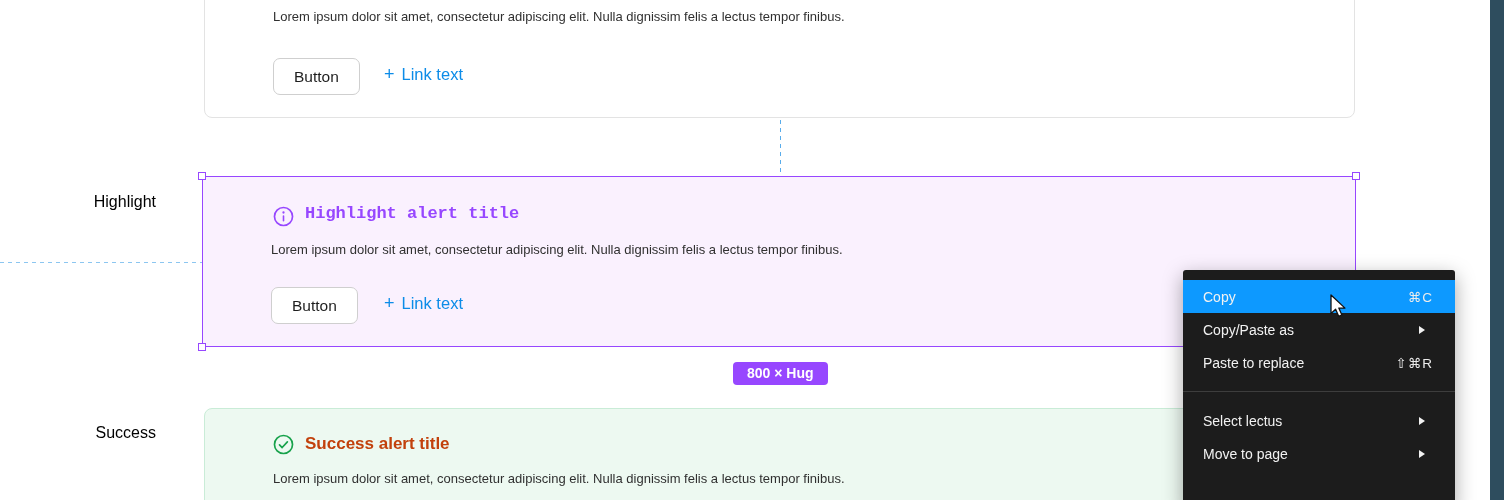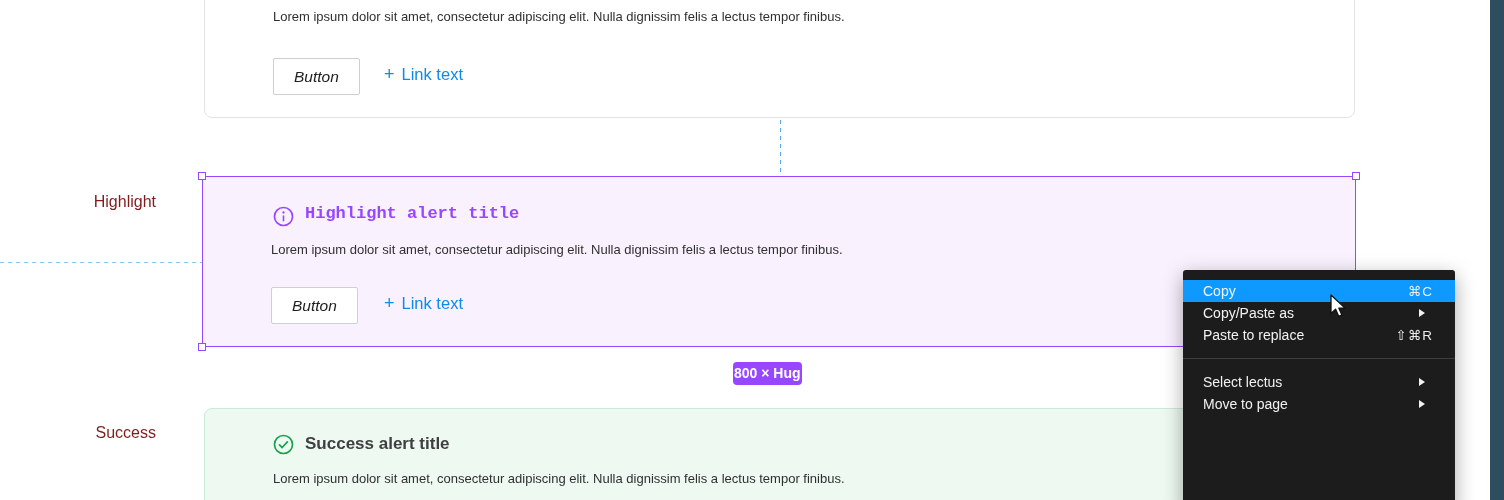--- a/index.html
+++ b/index.html
@@ -17,40 +17,40 @@
     background:repeating-linear-gradient(to bottom,#58aceb 0 4px,transparent 4px 8px);
   }
   .guide-h {
     position:absolute; left:0; top:262px; width:202px; height:1px;
     background:repeating-linear-gradient(to right,#8cc6f0 0 4px,transparent 4px 8px);
   }
 
   
   .row-label {
     position:absolute; left:0; width:156px; text-align:right;
-    color:#7f1d1d; font-size:16px;
+    color:#000000; font-size:16px;
   }
   .row-label.hl { top:193px; }
   .row-label.sc { top:424px; }
 
   
   .alert { position:absolute; border-radius:8px; }
   .alert .body-text {
     position:absolute; left:68px; right:30px;
     font-size:13px; color:#303030; line-height:24px; white-space:nowrap; overflow:hidden;
   }
   .alert .alert-title {
     position:absolute; left:102px;
     font-size:17px; font-weight:700;
   }
   .alert .alert-icon { position:absolute; left:70px; width:21px; height:21px; }
   .alert .btn {
     position:absolute; left:68px; height:37px; padding:0 20px;
-    background:#ffffff; border:1px solid #cfcfcf; border-radius:2px;
-    font-family:inherit; font-size:15.5px; color:#1e1e1e; cursor:pointer;font-style:italic;
+    background:#ffffff; border:1px solid #cfcfcf; border-radius:7px;
+    font-family:inherit; font-size:15.5px; color:#1e1e1e; cursor:pointer;
   }
   .alert .link {
     position:absolute; display:inline-flex; align-items:center; gap:7px;
     color:#0c8ce8; font-size:16.5px; font-weight:500; cursor:pointer;
   }
   .alert .link .plus { font-size:18px; font-weight:500; }
 
   .alert.default { left:204px; top:-62px; width:1151px; height:180px; background:#fff; border:1px solid #e3e3e3; }
   .alert.default .body-text { top:66px; }
   .alert.default .btn  { top:119px; }
@@ -70,40 +70,40 @@
     position:absolute; width:8px; height:8px; background:#fff;
     border:1.5px solid #9747ff;
   }
   .handle.tl { left:-5px; top:-5px; }
   .handle.tr { right:-5px; top:-5px; }
   .handle.bl { left:-5px; bottom:-5px; }
   .handle.br { right:-5px; bottom:-5px; }
 
   .size-badge {
     position:absolute; left:733px; top:362px; height:23px; line-height:23px;
-    padding:0 1px; background:#9747ff; border-radius:4px;
+    padding:0 14px; background:#9747ff; border-radius:4px;
     color:#fff; font-size:14px; font-weight:700;
   }
 
   .alert.success {
     left:204px; top:408px; width:1151px; height:152px;
     background:#edf9f1; border:1px solid #c9ecd7;
   }
-  .alert.success .alert-title { top:25px; color:#404040; left:100px; }
+  .alert.success .alert-title { top:25px; color:#c2410c; left:100px; }
   .alert.success .alert-icon  { top:25px; left:68px; }
   .alert.success .body-text   { top:58px; }
 
   
   .context-menu {
     position:absolute; left:1183px; top:270px; width:272px; height:240px;
     background:#1c1c1c; border-radius:3px; padding:10px 0 0 0;
     box-shadow:0 6px 20px rgba(0,0,0,.35); z-index:20;
   }
   .menu-row {
-    position:relative; height:22px; display:flex; align-items:center;
+    position:relative; height:33px; display:flex; align-items:center;
     padding:0 22px 0 20px; color:#f2f2f2; font-size:14px; cursor:default;
   }
   .menu-row.active { background:#0d99ff; }
   .menu-row .shortcut { margin-left:auto; font-size:13.5px; color:#ececec; letter-spacing:1px; }
   .menu-row .submenu-arrow {
     margin-left:auto; margin-right:8px; width:0; height:0;
     border-left:6px solid #f2f2f2; border-top:4.5px solid transparent; border-bottom:4.5px solid transparent;
   }
   .menu-sep { height:1px; background:#3d3d3d; margin:12px 0; }
 

